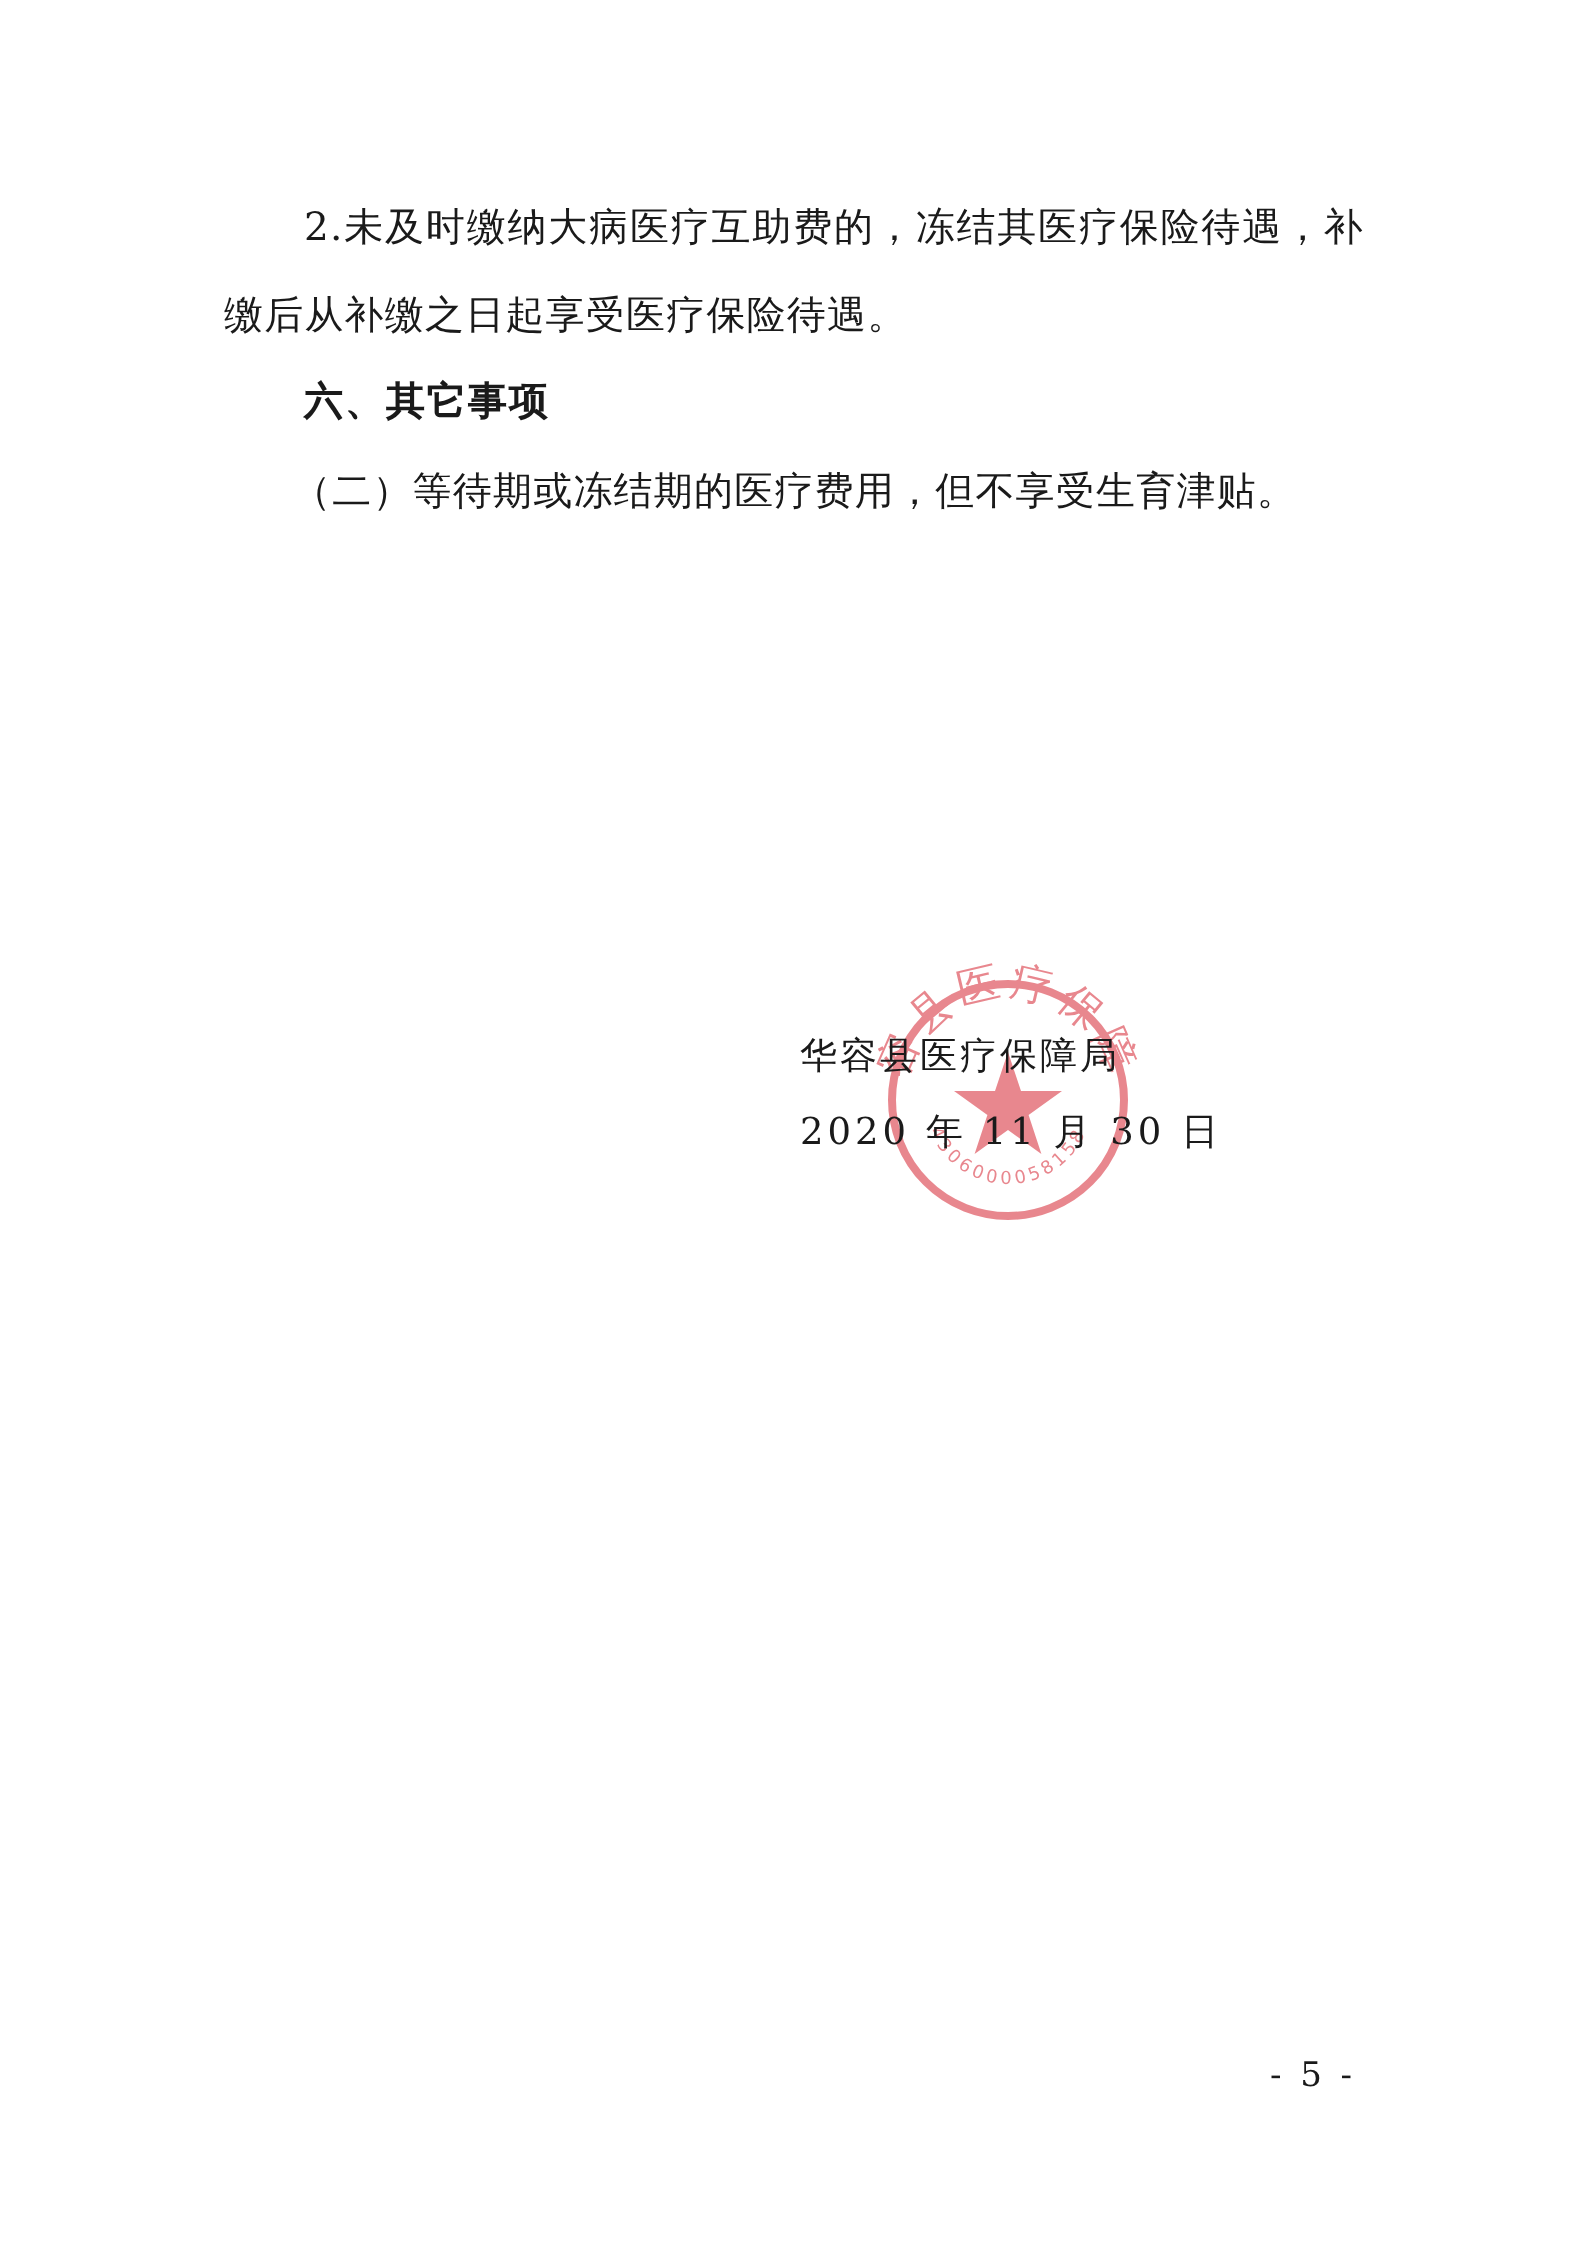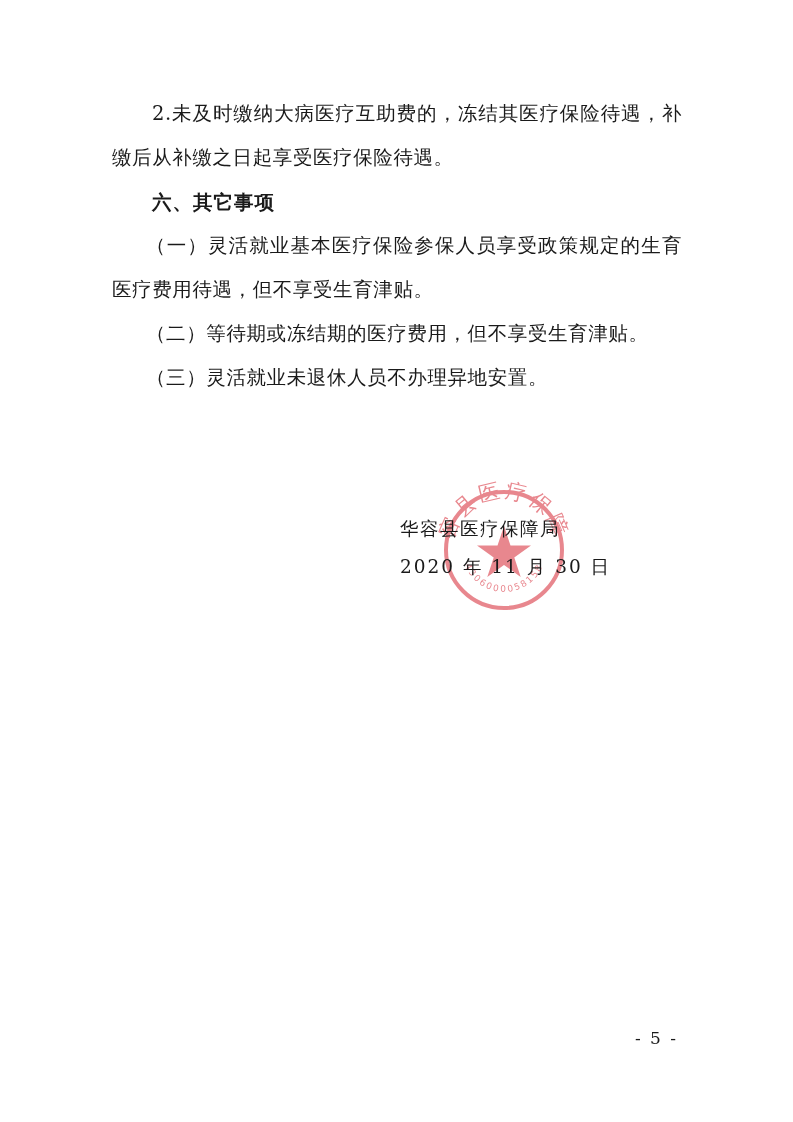--- a/index.html
+++ b/index.html
@@ -40,21 +40,21 @@
   }
   .indent {
     text-indent: 40px;
   }
   .indent-paren {
     text-indent: 34px;
   }
   .heading {
     text-indent: 40px;
     font-weight: bold;
-    font-family: Liberation Sans, sans-serif;
+    font-family: Liberation Mono, monospace;
     letter-spacing: 1px;
   }
   .heading-2 {
     text-indent: 40px;
     font-weight: bold;
     font-family: "DejaVu Sans", sans-serif;
     letter-spacing: 1.2px;
   }
   .sig-block {
     position: absolute;
@@ -100,23 +100,21 @@
   }
 </style>
 </head>
 <body>
 
 <div class="page">
 
   <div class="content">
     <p class="indent">2.未及时缴纳大病医疗互助费的，冻结其医疗保险待遇，补缴后从补缴之日起享受医疗保险待遇。</p>
     <p class="heading">六、其它事项</p>
-    <p class="indent-paren">（一）灵活就业基本医疗保险参保人员享受政策规定的生育医疗费用待遇，但不享受生育津贴。</p>
     <p class="indent-paren">（二）等待期或冻结期的医疗费用，但不享受生育津贴。</p>
-    <p class="indent-paren">（三）灵活就业未退休人员不办理异地安置。</p>
   </div>
 
   <div class="stamp">
     <svg width="160" height="160" viewBox="0 0 160 160" xmlns="http://www.w3.org/2000/svg">
       <defs>
         <path id="arcTop" d="M 28,80 A 52,52 0 0 1 132,80" fill="none"></path>
         <path id="arcBottom" d="M 38,80 A 42,42 0 0 0 122,80" fill="none"></path>
       </defs>
       <g opacity="0.72">
         <circle cx="80" cy="80" r="58" fill="none" stroke="#e05a64" stroke-width="4"></circle>

